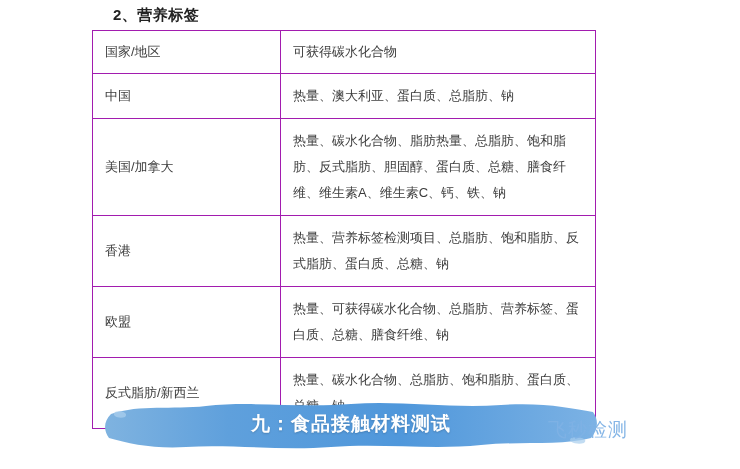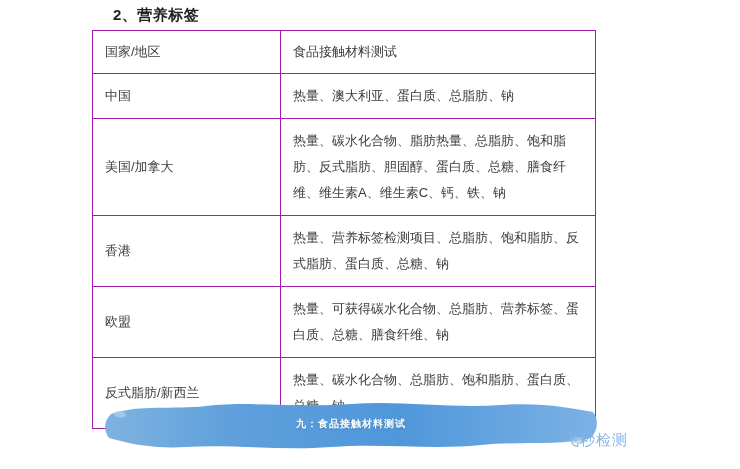--- a/index.html
+++ b/index.html
@@ -70,49 +70,49 @@
   }
   .banner-text {
     position: absolute;
     left: 0;
     top: 0;
     width: 500px;
     height: 52px;
     display: flex;
     align-items: center;
     justify-content: center;
-    font-size: 10px;
+    font-size: 19px;
     font-weight: bold;
     color: #ffffff;
     letter-spacing: 1px;
     text-shadow: 0 1px 2px rgba(0,0,0,0.18);
   }
   .watermark {
     position: absolute;
     right: 8px;
-    bottom: 19px;
-    font-size: 15px;
+    bottom: 26px;
+    font-size: 19px;
     color: #7fb2e5;
     letter-spacing: 1px;
     opacity: 0.95;
     font-family: "Liberation Sans", "DejaVu Sans", sans-serif;
   }
 </style>
 </head>
 <body>
 
 <div class="page">
 
   <div class="section-heading">2、营养标签</div>
 
   <table class="nutrition-table">
     <tbody>
       <tr class="header-row">
         <td class="col-region">国家/地区</td>
-        <td>食品接触材料测试</td>
+        <td>可获得碳水化合物</td>
       </tr>
       <tr>
         <td class="col-region">中国</td>
         <td>热量、澳大利亚、蛋白质、总脂肪、钠</td>
       </tr>
       <tr>
         <td class="col-region">美国/加拿大</td>
         <td>热量、碳水化合物、脂肪热量、总脂肪、饱和脂肪、反式脂肪、胆固醇、蛋白质、总糖、膳食纤维、维生素A、维生素C、钙、铁、钠</td>
       </tr>
       <tr>

